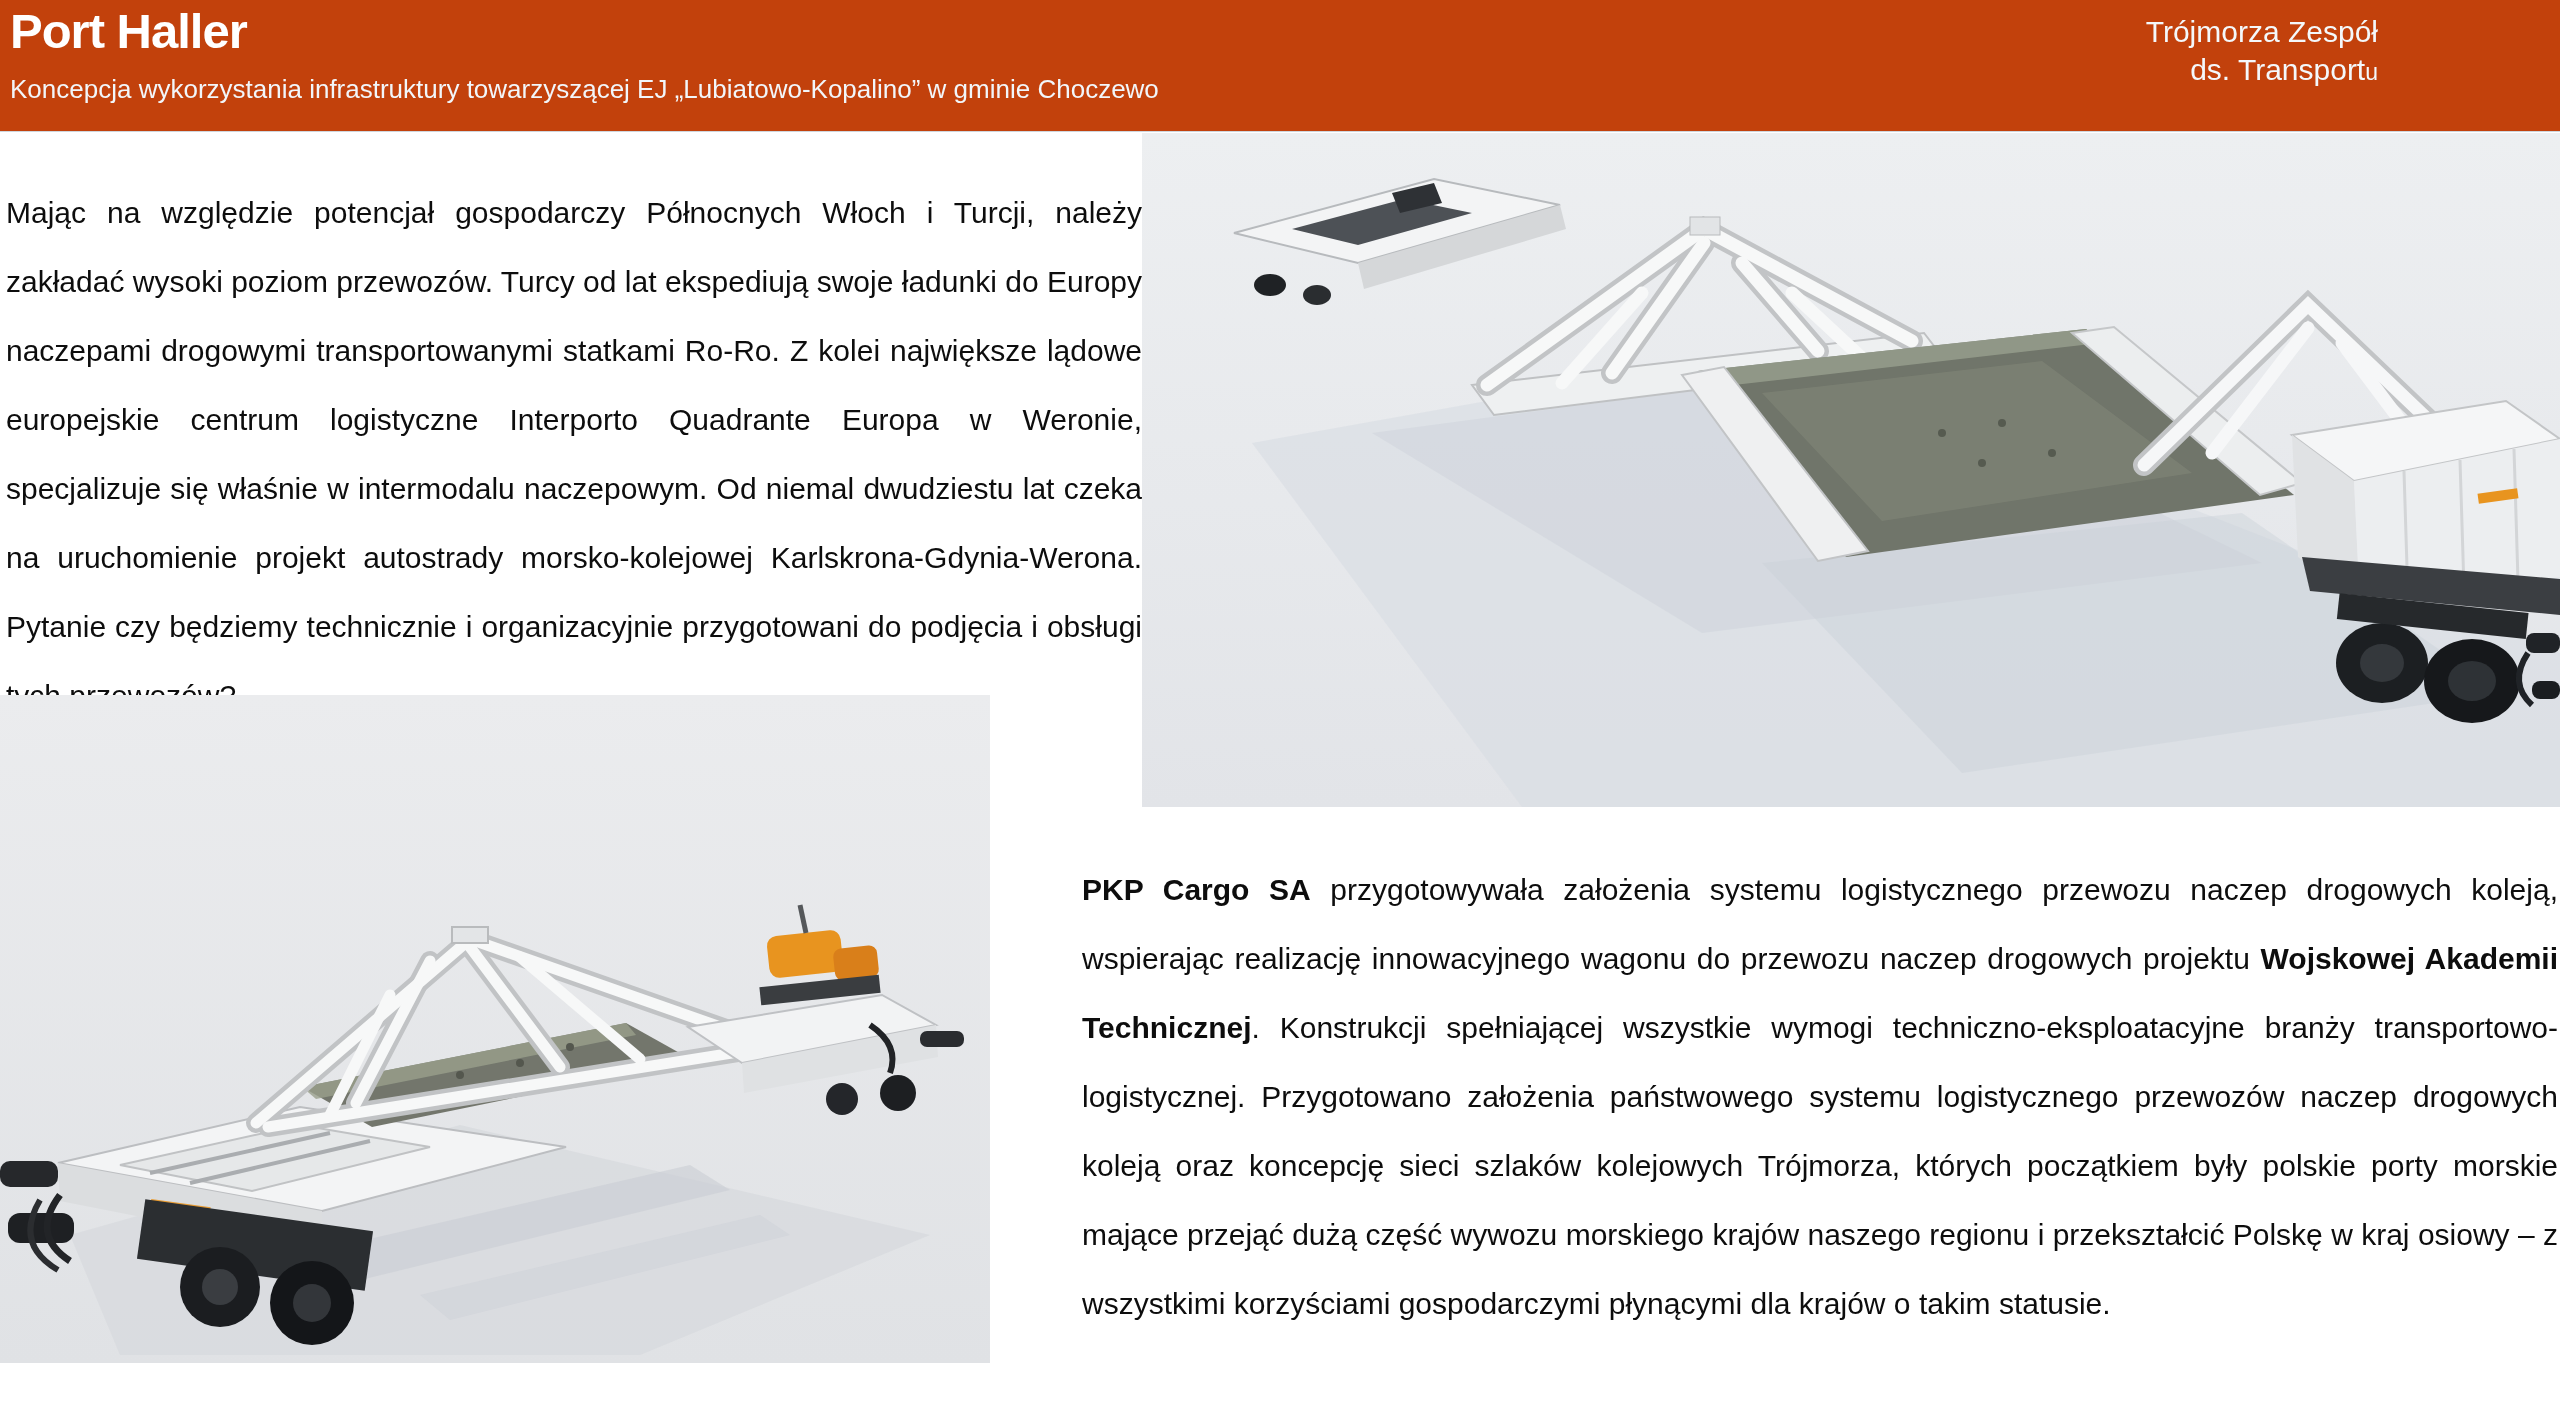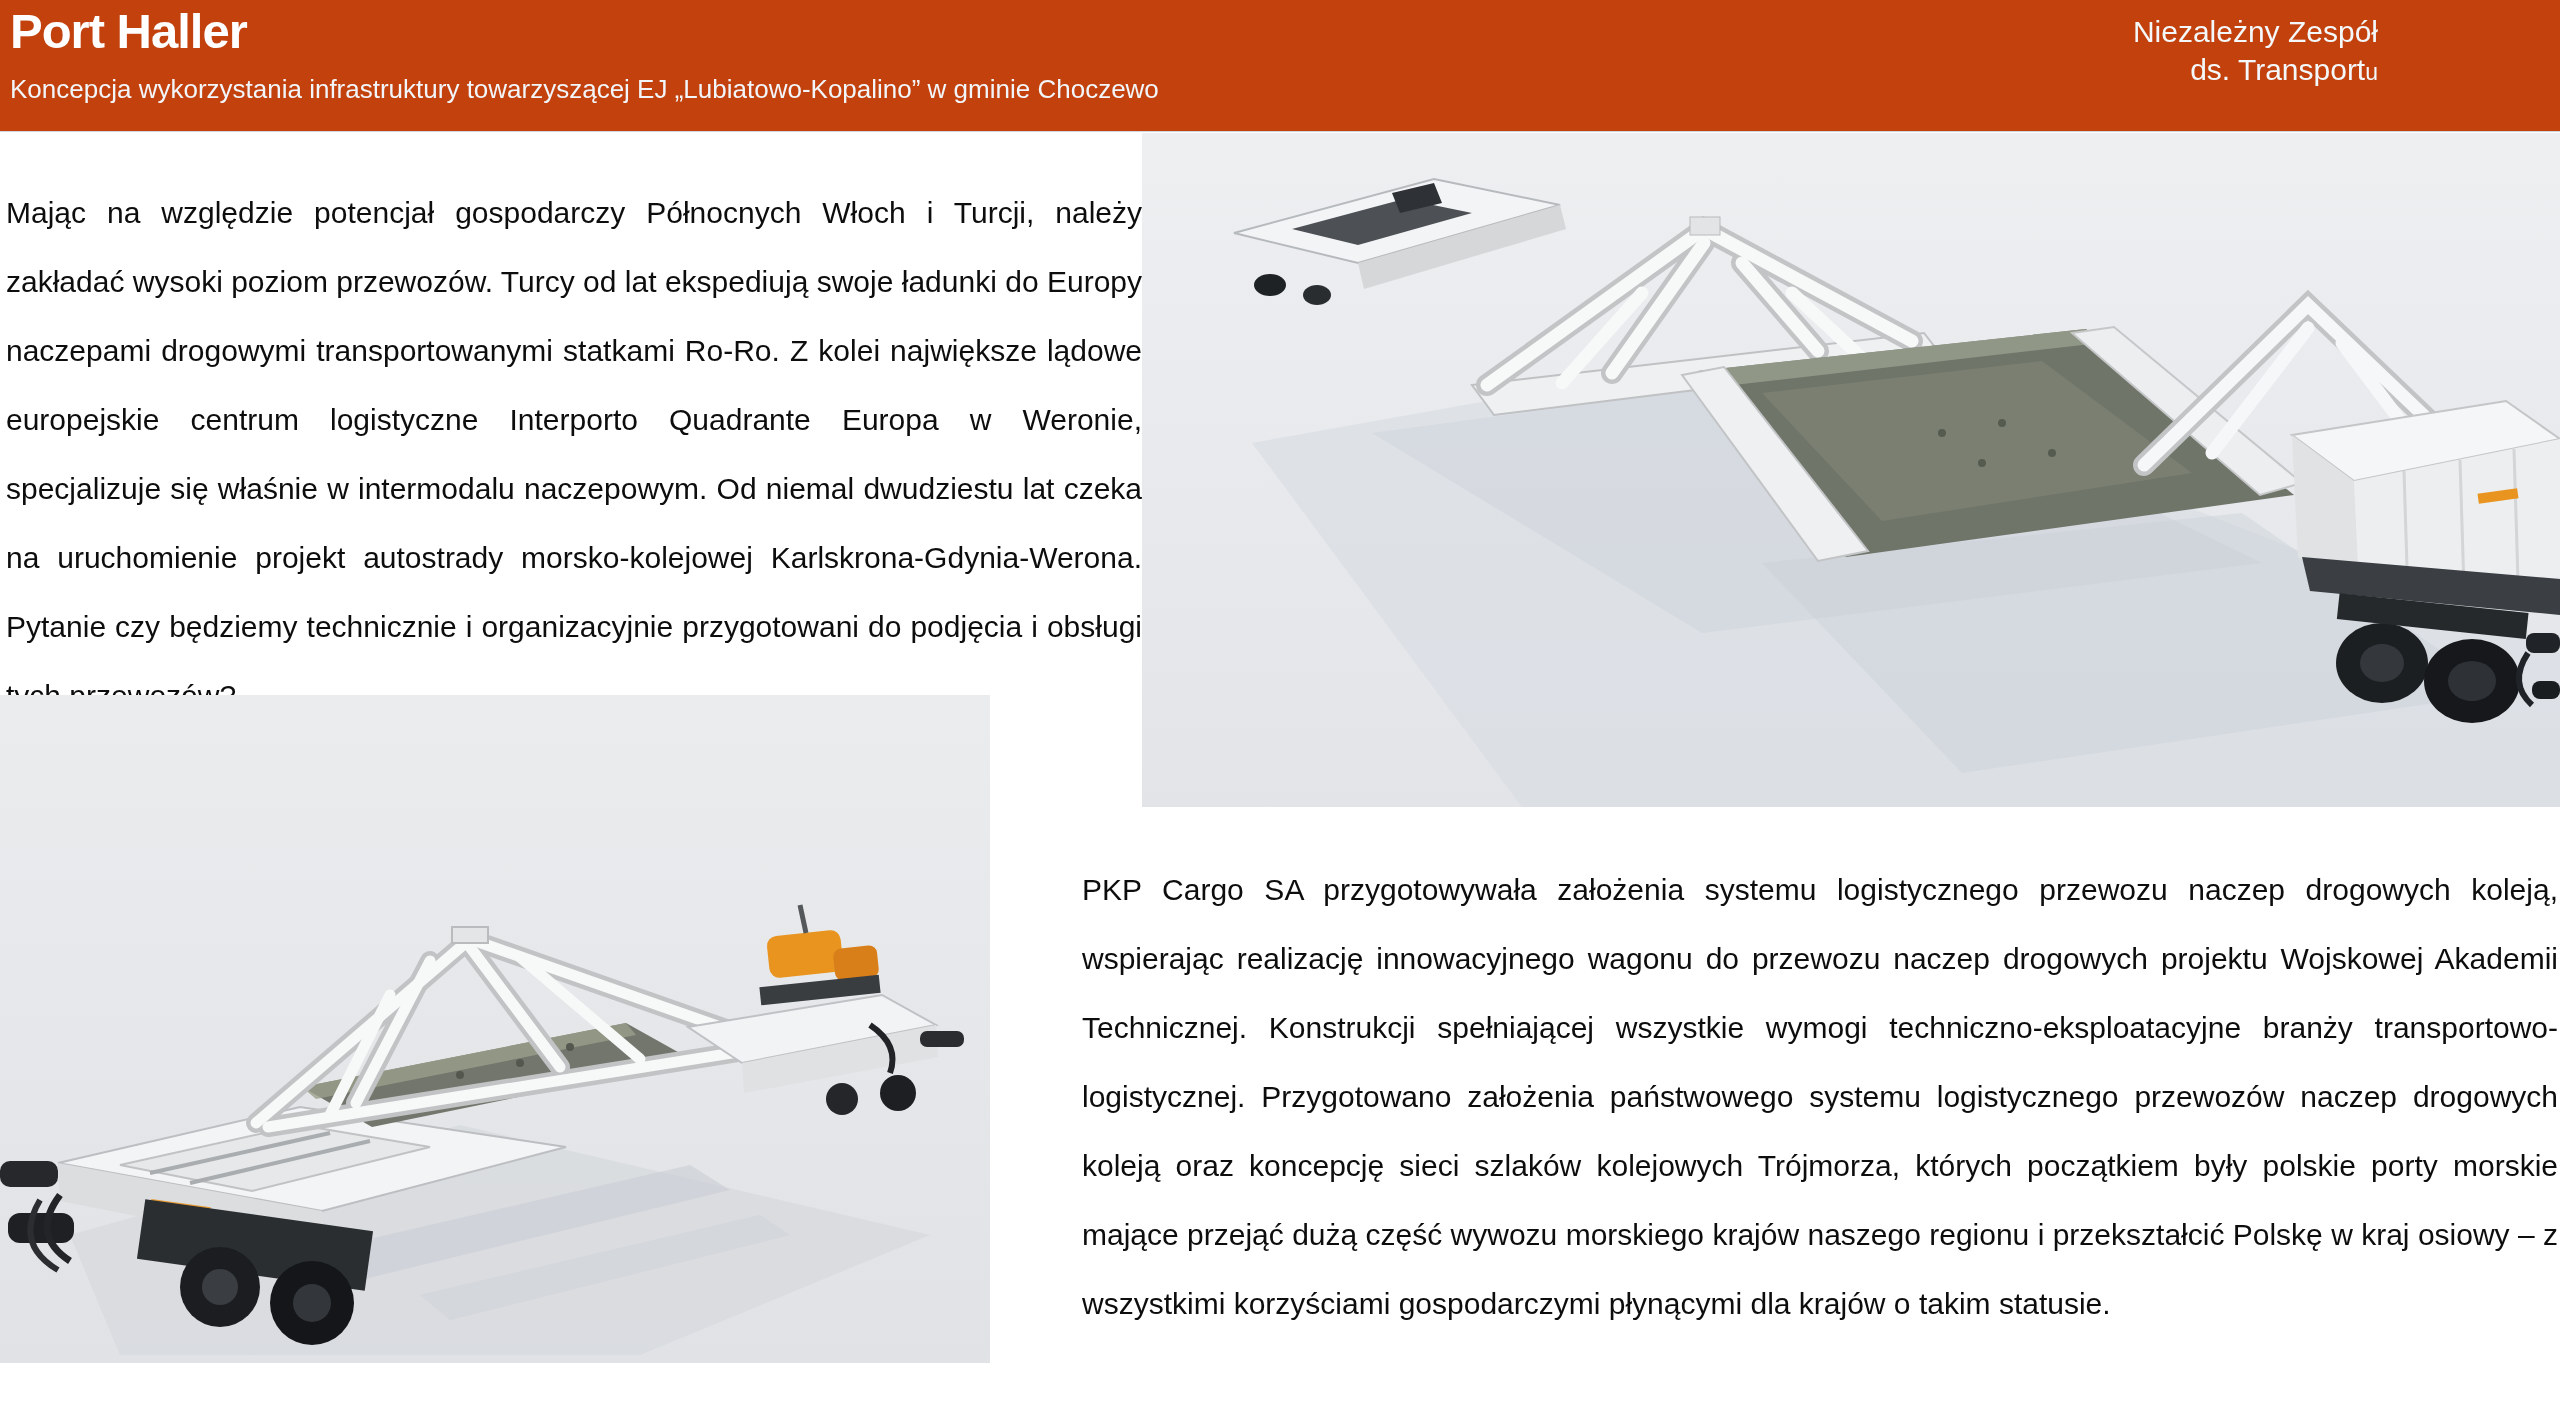--- a/index.html
+++ b/index.html
@@ -35,39 +35,39 @@
     position:absolute;
     color:#0d0d0d;
     font-size:30px;
     line-height:69px;
     text-align:justify;
     text-justify:inter-word;
     letter-spacing:0;
   }
   #left-para{left:6px;top:148px;width:1136px;}
   #right-para{left:1082px;top:825px;width:1476px;}
-  .para b{font-weight:400;}
+  .para b{font-weight:700;}
   
   .render{
     position:absolute;display:block;
   }
   #img-top-right{left:1142px;top:133px;width:1418px;height:674px;}
   #img-bottom-left{left:0px;top:695px;width:990px;height:668px;}
   svg{display:block;}
 </style>
 </head>
 <body>
 
 <div id="page">
 
   <div id="header">
     <div class="hdr-title">Port Haller</div>
     <div class="hdr-subtitle">Koncepcja wykorzystania infrastruktury towarzyszącej EJ „Lubiatowo-Kopalino” w gminie Choczewo</div>
     <div class="hdr-team">
-      <span>Niezależny Zespół</span><br>
+      <span>Trójmorza Zespół</span><br>
       <span>ds. Transport</span><span class="small-u">u</span>
     </div>
   </div>
 
   <p class="para" id="left-para">
     <span>Mając na względzie potencjał gospodarczy Północnych Włoch i Turcji, należy zakładać wysoki poziom przewozów. Turcy od lat ekspediują swoje ładunki do Europy naczepami drogowymi transportowanymi statkami Ro-Ro. Z kolei największe lądowe europejskie centrum logistyczne Interporto Quadrante Europa w Weronie, specjalizuje się właśnie w intermodalu naczepowym. Od niemal dwudziestu lat czeka na uruchomienie projekt autostrady morsko-kolejowej Karlskrona-Gdynia-Werona. Pytanie czy będziemy technicznie i organizacyjnie przygotowani do podjęcia i obsługi tych przewozów?</span>
   </p>
 
   <div class="render" id="img-top-right">
     <svg viewBox="0 0 1418 674" width="1418" height="674">

